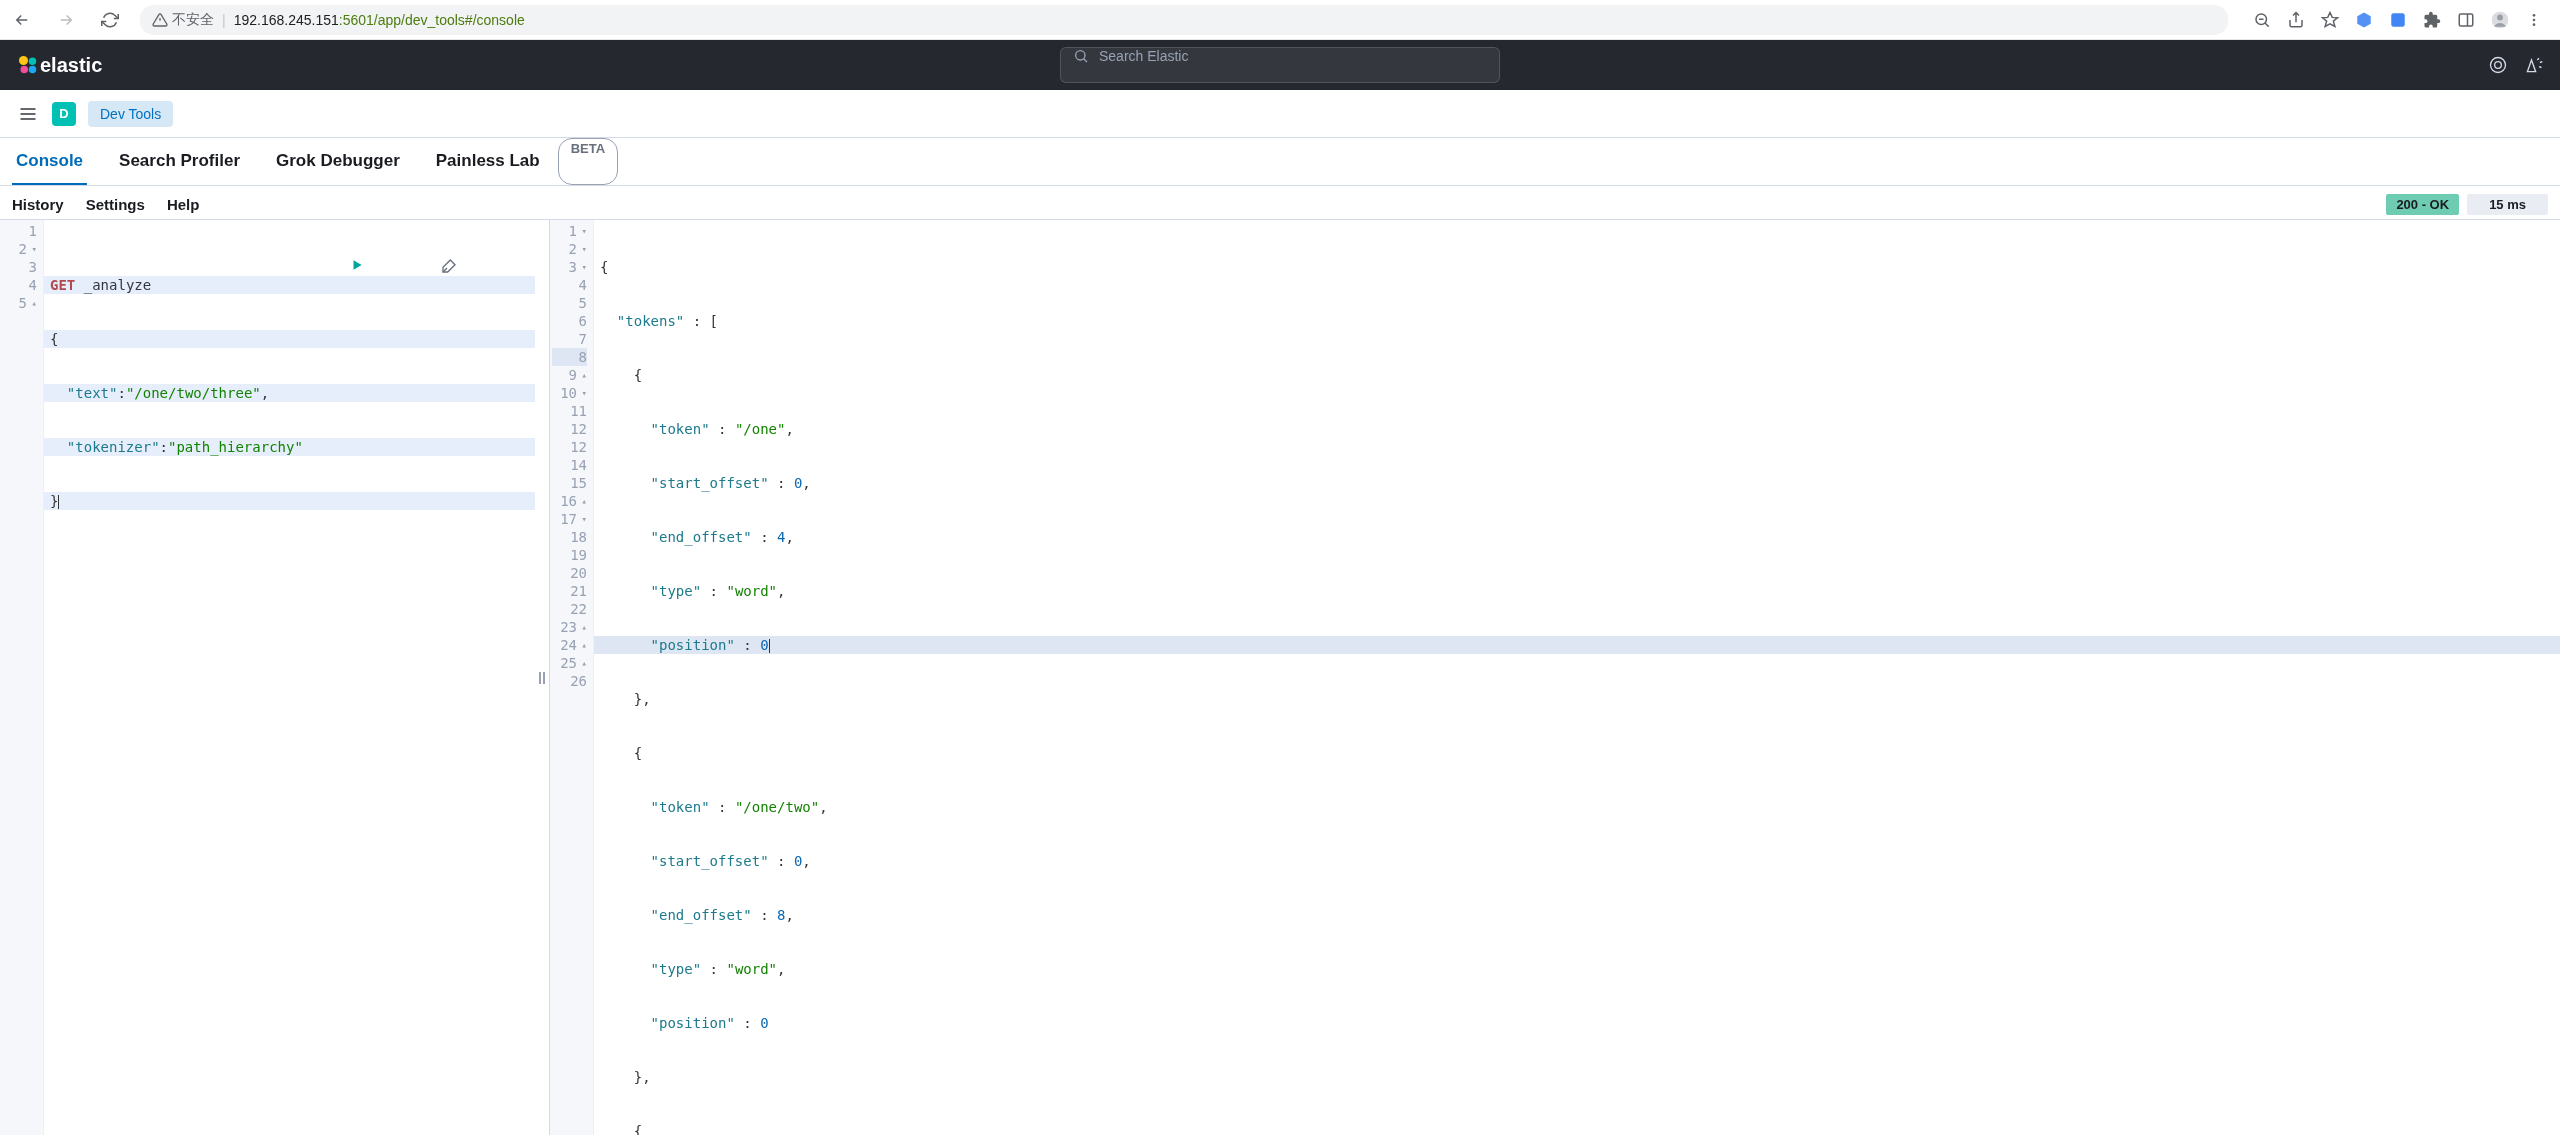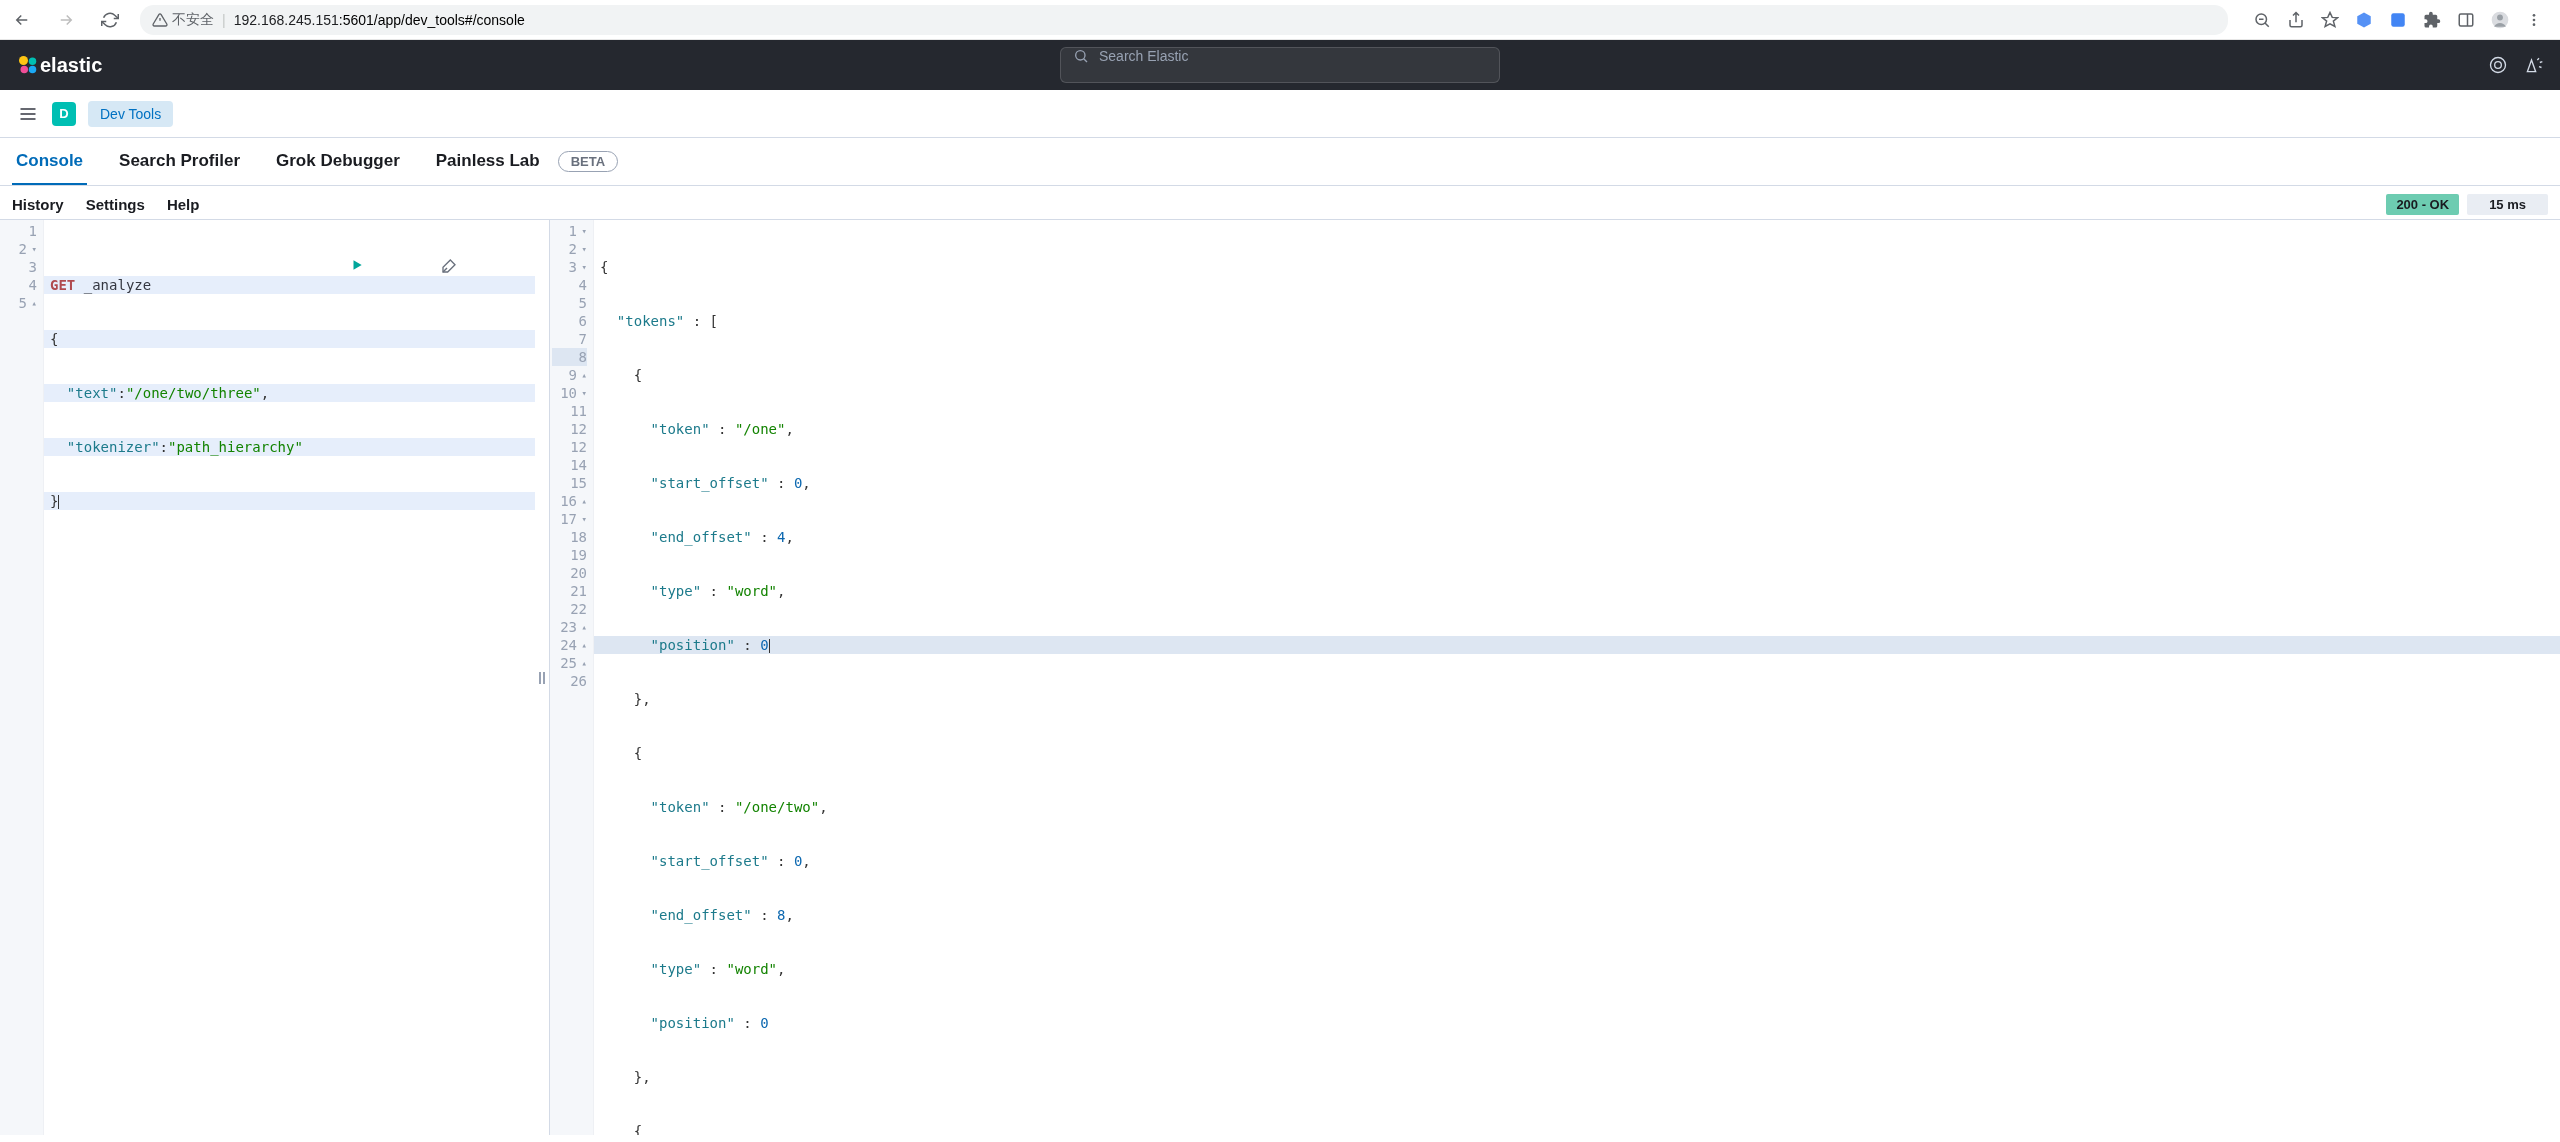--- a/index.html
+++ b/index.html
@@ -5,39 +5,39 @@
 * { margin: 0; padding: 0; box-sizing: border-box; }
 body { font-family: -apple-system, BlinkMacSystemFont, "Segoe UI", Helvetica, Arial, sans-serif; font-size: 14px; color: #343741; background: #fff; }
 
 
 .browser-bar { display: flex; align-items: center; height: 40px; background: #fff; border-bottom: 1px solid #e6e6e6; padding: 0 8px; gap: 16px; }
 .nav-btn { width: 28px; height: 28px; display: flex; align-items: center; justify-content: center; border-radius: 50%; color: #5f6368; cursor: pointer; }
 .nav-btn.disabled { color: #bdbdbd; }
 .url-bar { flex: 1; display: flex; align-items: center; background: #f1f3f4; border-radius: 14px; height: 30px; padding: 0 12px; gap: 8px; color: #5f6368; }
 .url-bar .warn { display: flex; align-items: center; gap: 4px; }
 .url-text { color: #202124; font-size: 14px; }
-.url-text .path { color: #000000; }
+.url-text .path { color: #4d7c0f; }
 .chrome-icons { display: flex; align-items: center; gap: 14px; padding: 0 8px; color: #5f6368; }
 .chrome-icon { width: 20px; height: 20px; display: flex; align-items: center; justify-content: center; }
 
 
 .kbn-header { display: flex; align-items: center; height: 50px; background: #25282f; color: #fff; padding: 0 16px; }
 .kbn-logo { display: flex; align-items: center; font-size: 20px; font-weight: 600; }
 .kbn-logo-icon { width: 24px; height: 24px; }
 .kbn-search { flex: 0 0 auto; width: 440px; margin: 0 auto; display: flex; background: rgba(255,255,255,0.07); border: 1px solid rgba(255,255,255,0.15); border-radius: 6px; height: 36px; padding: 0 12px; gap: 10px; color: #98a2b3; position: absolute; left: 50%; transform: translateX(-50%); }
 .kbn-header-right { margin-left: auto; display: flex; gap: 16px; color: #d3dae6; }
 
 
 .sub-header { display: flex; align-items: center; height: 48px; padding: 0 16px; gap: 12px; border-bottom: 1px solid #d3dae6; }
 .hamburger { width: 24px; height: 24px; display: flex; align-items: center; justify-content: center; cursor: pointer; }
 .space-badge { width: 24px; height: 24px; background: #00bfb3; color: #fff; display: flex; align-items: center; justify-content: center; border-radius: 4px; font-weight: 600; font-size: 13px; }
 .breadcrumb-pill { background: #d6e8f5; color: #0071c2; padding: 5px 12px; border-radius: 4px; font-weight: 500; font-size: 14px; }
 
 
-.dev-tabs { display: flex; align-items: center; height: 48px; padding: 0 12px; gap: 28px; border-bottom: 1px solid #d3dae6; }
+.dev-tabs { display: flex; height: 48px; padding: 0 12px; gap: 28px; border-bottom: 1px solid #d3dae6; }
 .dev-tab { padding: 0 4px; height: 100%; display: flex; align-items: center; font-size: 17px; font-weight: 700; color: #1a1c21; cursor: pointer; border-bottom: 2px solid transparent; }
 .dev-tab.active { color: #006bb8; border-bottom-color: #006bb8; }
 .beta { border: 1px solid #98a2b3; border-radius: 14px; padding: 2px 12px; font-size: 13px; font-weight: 600; color: #69707d; margin-left: -14px; }
 
 
 .console-links { display: flex; align-items: center; gap: 22px; padding: 8px 12px 4px; font-size: 15px; font-weight: 700; color: #1a1c21; }
 .console-links span { cursor: pointer; }
 .status-area { margin-left: auto; display: flex; gap: 8px; align-items: center; }
 .status-badge { background: #6dccb1; color: #1a1c21; padding: 3px 10px; font-size: 13px; font-weight: 600; border-radius: 2px; }
 .timing-badge { background: #e9edf3; color: #1a1c21; padding: 3px 22px; font-size: 13px; font-weight: 600; border-radius: 2px; }

